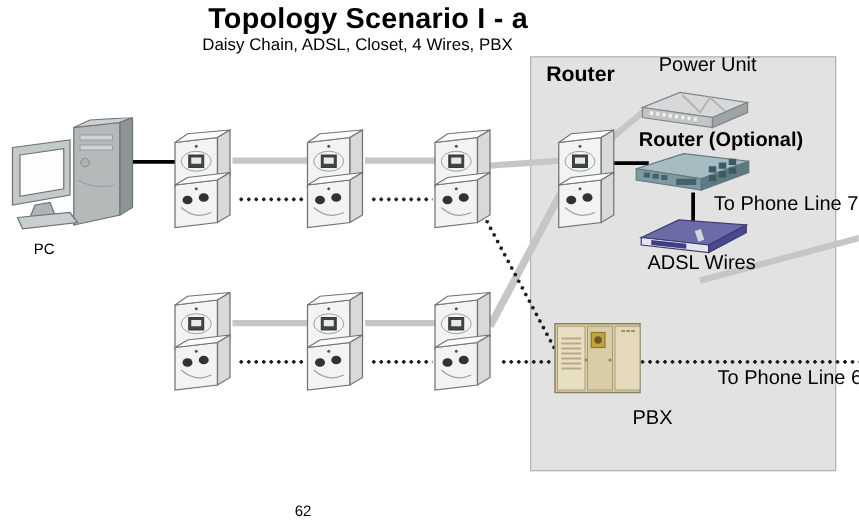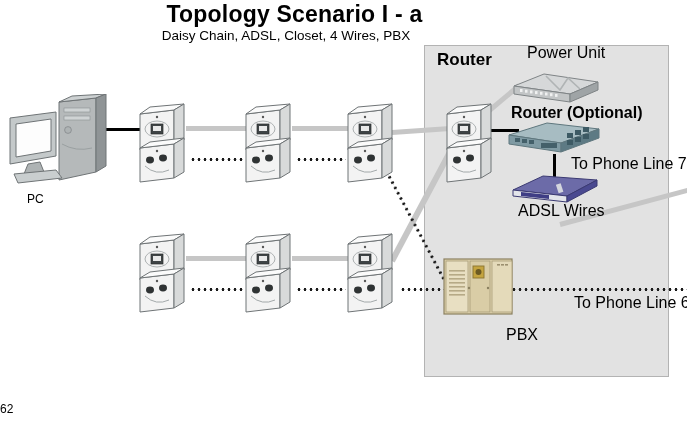--- a/index.html
+++ b/index.html
@@ -3,21 +3,21 @@
 <meta charset="utf-8">
 <style>
   html,body{margin:0;padding:0;background:#fff;}
   body{width:687px;height:421px;position:relative;overflow:hidden;
        font-family:"Liberation Sans","DejaVu Sans",sans-serif;color:#000;}
   .abs{position:absolute;}
 
   
   #title{top:1px;left:0;width:589px;text-align:center;font-size:23px;font-weight:bold;letter-spacing:.2px;}
   #subtitle{top:28px;left:0;width:572px;text-align:center;font-size:13.5px;}
-  #page-num{top:402px;left:0;width:485px;text-align:left;font-size:12px;}
+  #page-num{top:402px;left:0;width:485px;text-align:center;font-size:12px;}
 
   
   #closet-box{left:424px;top:45px;width:243px;height:330px;background:#e2e2e2;border:1px solid #b3b3b3;}
   #closet-label{left:437px;top:50px;font-size:17px;font-weight:bold;}
 
   
   .lbl{font-size:16px;white-space:nowrap;}
 
   
   .solid-gray{background:#c6c6c6;}

